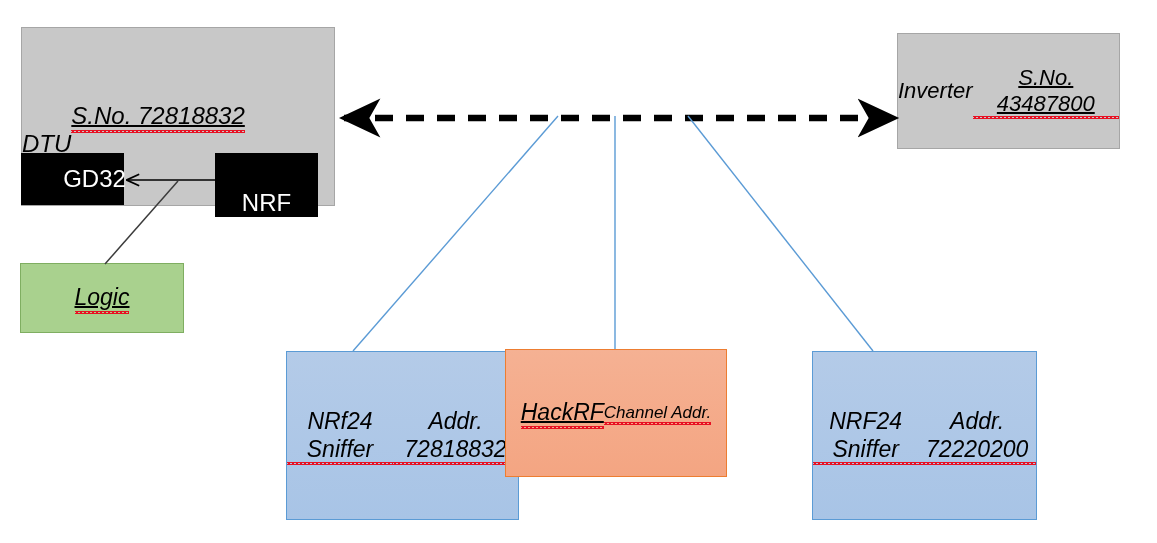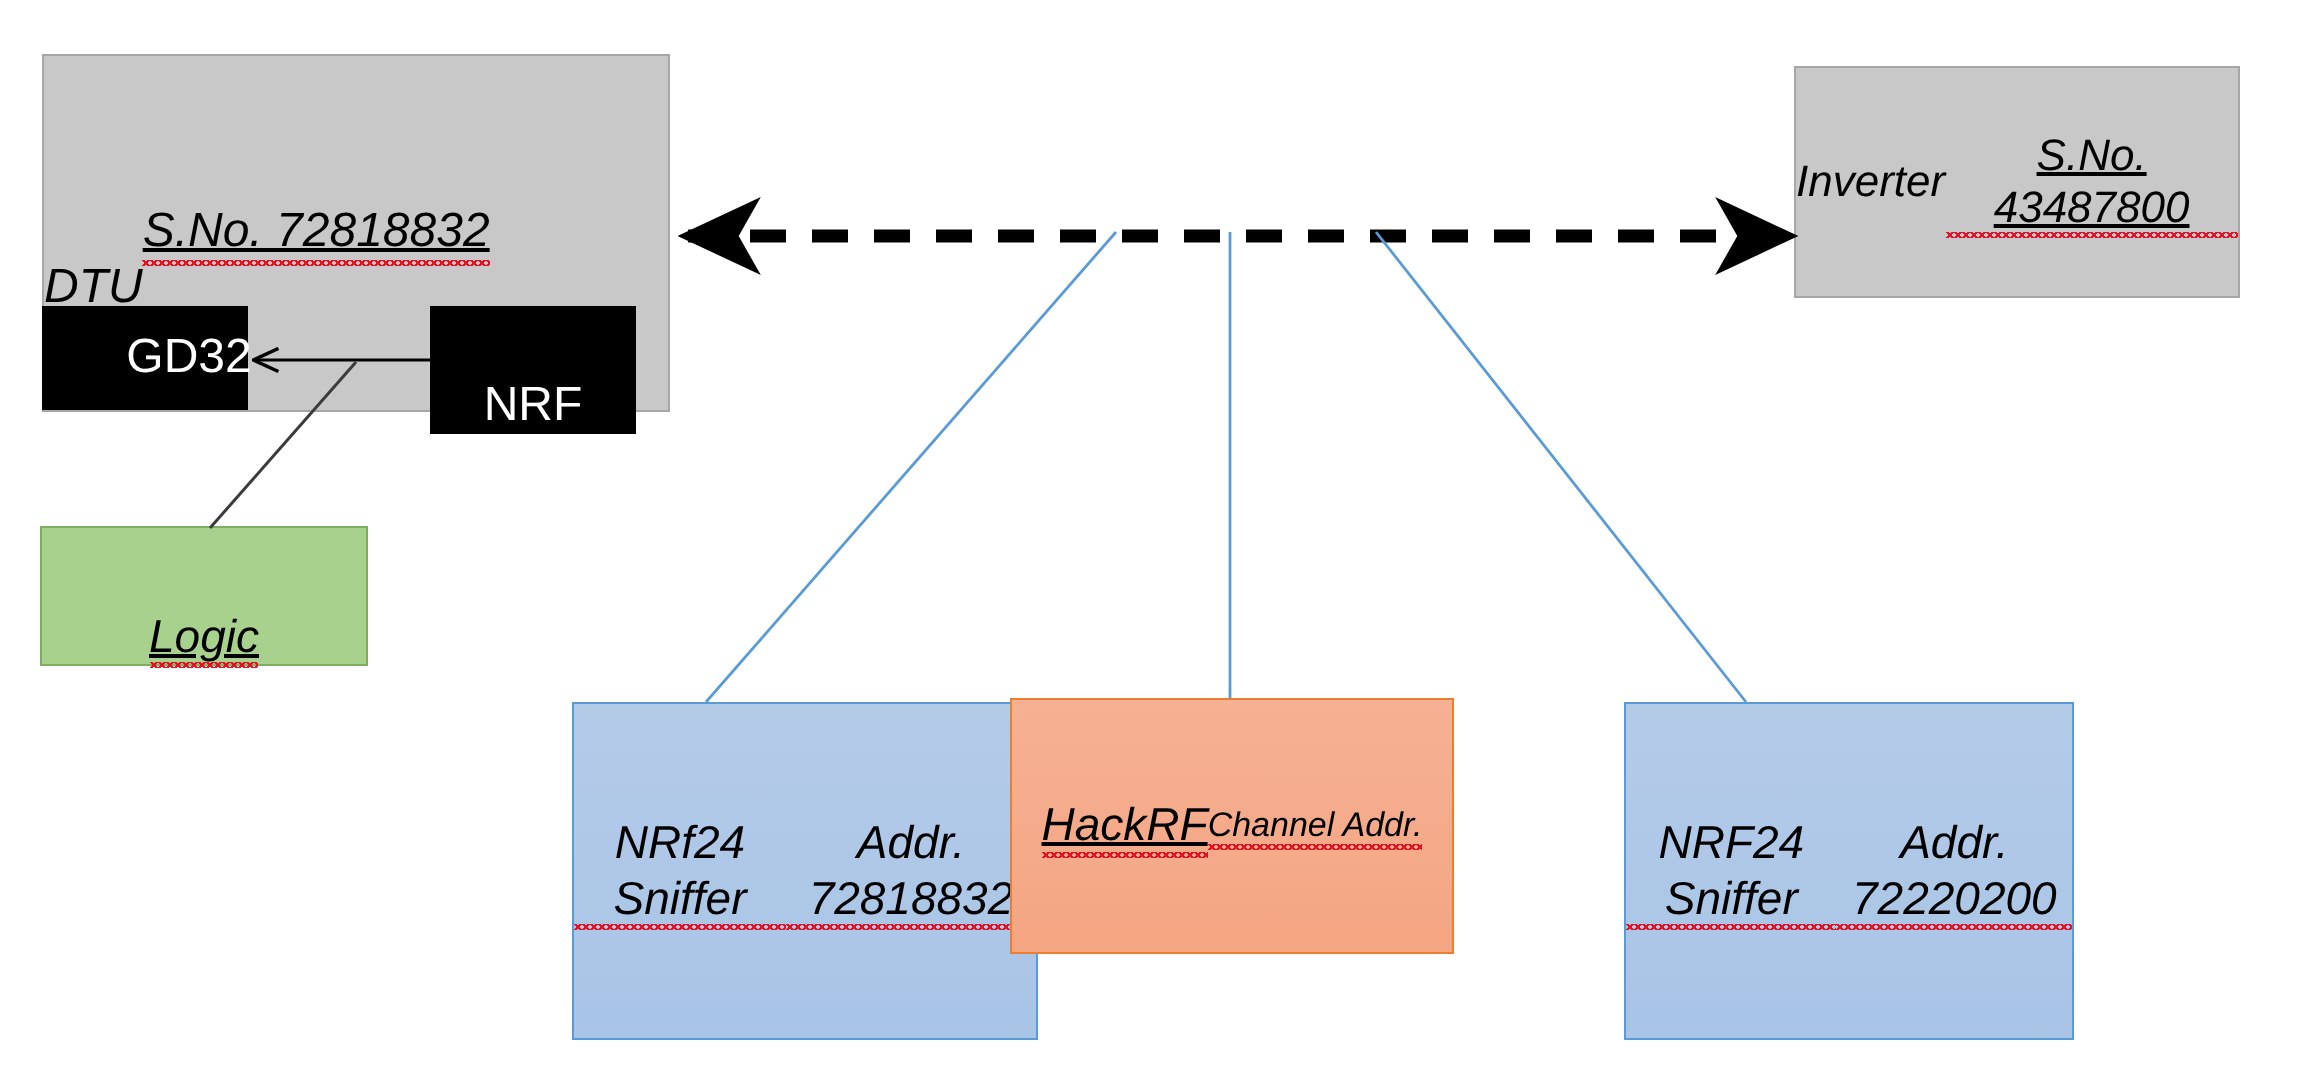--- a/index.html
+++ b/index.html
@@ -84,21 +84,20 @@
   }
   
   #logic-box {
     left: 20px;
     top: 263px;
     width: 164px;
     height: 70px;
     background: #a9d18e;
     border: 1px solid #7fae61;
     font-size: 23px;
-    align-items: flex-end;
   }
   
   .sniffer-box {
     background: linear-gradient(180deg, #b4cbe8 0%, #a8c4e6 100%);
     border: 1px solid #5b9bd5;
     font-size: 23px;
     margin-left: 47px;
   }
   #sniffer-left {
     left: 239px;

